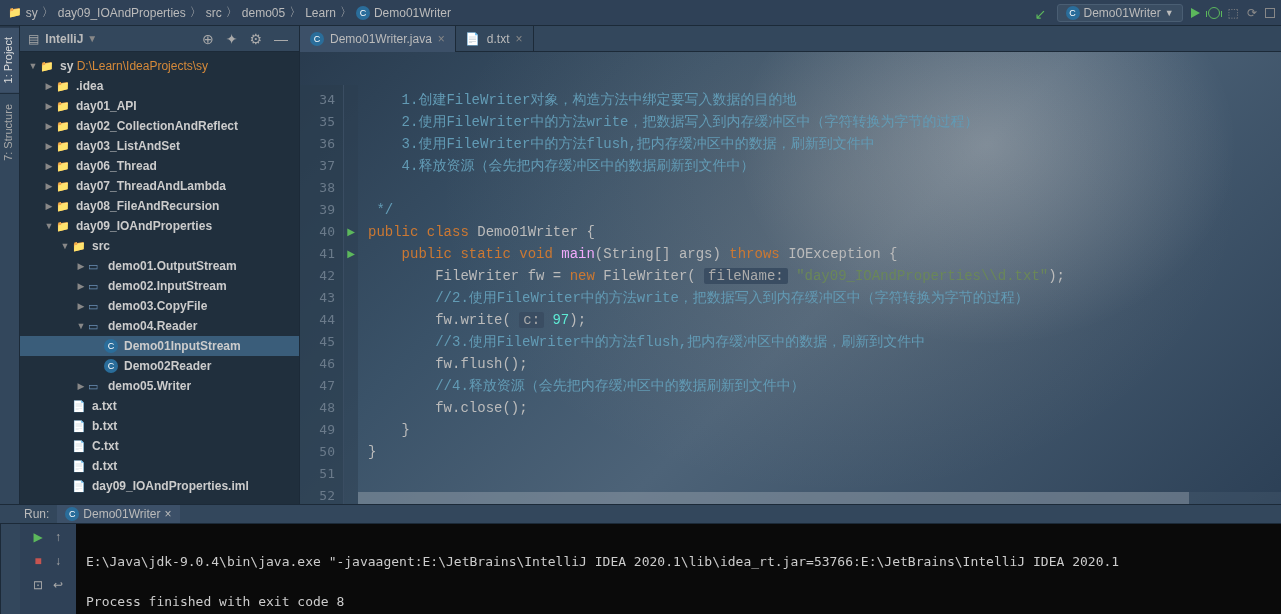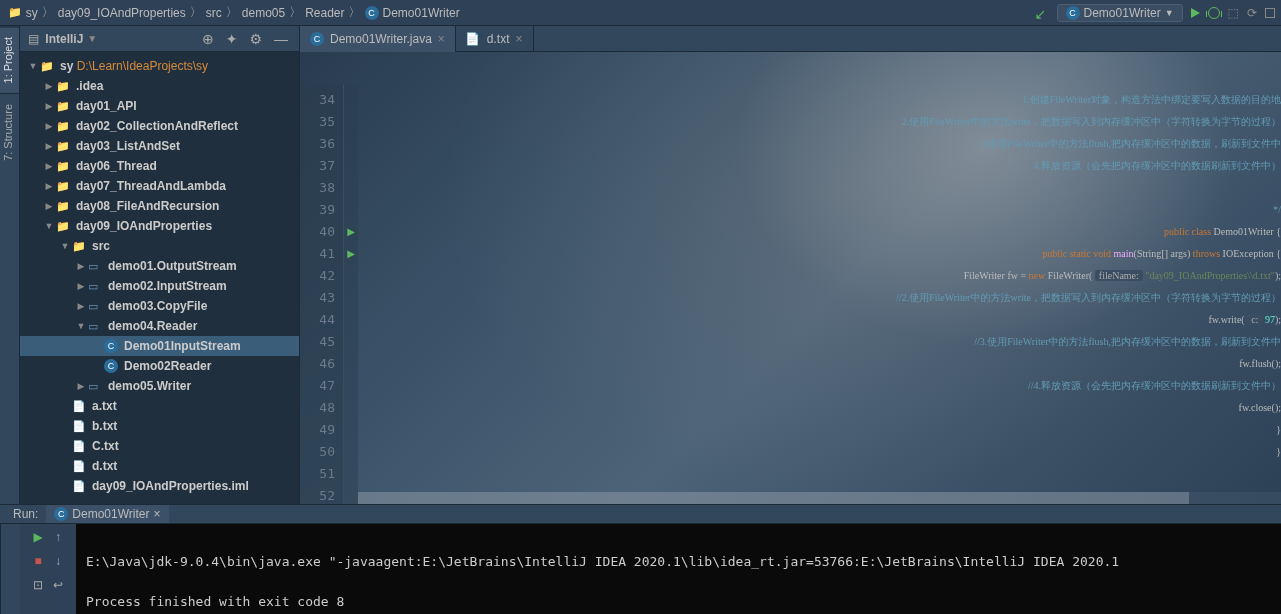--- a/index.html
+++ b/index.html
@@ -51,36 +51,36 @@
   radial-gradient(ellipse 400px 300px at 55% 35%, rgba(200,180,160,0.15), transparent),
   radial-gradient(ellipse 250px 200px at 70% 25%, rgba(255,250,245,0.25), transparent),
   linear-gradient(135deg, #283a4d 0%, #3a5268 30%, #4d6378 55%, #2c4056 100%); z-index:0; }
 .tabs-row { height:26px; background:#33475c; display:flex; align-items:center; border-bottom:1px solid #1c2a38; z-index:1; position:relative;}
 .ed-tab { height:26px; display:flex; align-items:center; padding:0 10px; gap:6px; border-right:1px solid #1c2a38; cursor:pointer; font-size:12px;}
 .ed-tab.active { background:#3c5068; }
 .ed-tab .close { color:#888; font-size:12px; }
 .code-wrap { flex:1; display:flex; overflow:hidden; z-index:1; position:relative;margin-top:33px;}
 .gutter { width:44px; background:rgba(43,61,79,0.7); text-align:right; padding:4px 8px 4px 4px; font-family:Consolas,monospace; font-size:13px; color:#6a7a8a; line-height:22px; border-right:1px solid #3a4d62;}
 .gut-marks { width:14px; background:rgba(43,61,79,0.5); padding:4px 0; line-height:22px; text-align:center; font-size:10px;}
-.code { flex:1; overflow:auto; font-family:Liberation Serif, serif; font-size:10px; line-height:22px; padding:4px 0 4px 10px;text-align:right; }
+.code { flex:1; overflow:auto; font-family:Liberation Mono, monospace; font-size:14px; line-height:22px; padding:4px 0 4px 10px; }
 .code-line { white-space:pre; }
 .kw { color:#cc7832; }
 .fn { color:#f0abfc; }
 .str { color:#6a8759; }
 .cmt { color:#629bb5; }
 .num { color:#5eead4; }
 .ty { color:#bbb; }
 .hint { background:#3a4d62; color:#aaa; padding:0 4px; border-radius:2px; }
 .paren { color:#bbb; }
 .scrollbar-h { height:12px; background:rgba(80,100,120,0.3); position:absolute; bottom:0; left:58px; right:0; z-index:2;}
 .scrollbar-h .thumb { height:100%; background:rgba(160,170,180,0.4); width:90%; }
 
 
 .run-panel { height:110px; background:#2b3d4f; border-top:1px solid #1c2a38; display:flex; flex-direction:column; }
-.run-header { height:24px; background:#33475c; display:flex; align-items:center; padding:0 13px; gap:8px; border-bottom:1px solid #1c2a38;}
+.run-header { height:24px; background:#33475c; display:flex; align-items:center; padding:0 24px; gap:8px; border-bottom:1px solid #1c2a38;}
 .run-tab { background:#3c5068; padding:2px 8px; display:flex; align-items:center; gap:4px;}
 .run-body { flex:1; display:flex; }
 .run-tools { width:56px; background:#2f4157; display:flex; flex-direction:column; padding:6px 4px; gap:8px; align-items:center;}
 .run-tools .col1, .run-tools .col2 { display:flex; flex-direction:column; gap:10px; align-items:center;}
 .run-tools-row { display:flex; gap:4px;}
 .tool-ic { width:16px; text-align:center; color:#aaa; cursor:pointer;}
 .run-out { flex:1; background:#0a0a0a; color:#ccc; font-family:Consolas,monospace; font-size:13px; padding:8px 10px; line-height:20px; overflow:hidden; white-space:pre; position:relative;}
 .run-side-tab { width:20px; background:#33475c; writing-mode:vertical-rl; transform:rotate(180deg); padding:8px 2px; font-size:11px; color:#aaa; border-right:1px solid #1c2a38;}
 </style>
 </head>
@@ -101,21 +101,21 @@
         <span class="sep">〉</span>
         <span class="crumb">
           <span>src</span>
         </span>
         <span class="sep">〉</span>
         <span class="crumb">
           <span>demo05</span>
         </span>
         <span class="sep">〉</span>
         <span class="crumb">
-          <span>Reader</span>
+          <span>Learn</span>
         </span>
         <span class="sep">〉</span>
         <span class="crumb">
           <span class="class-ic">C</span>
           <span>Demo01Writer</span>
         </span>
       </div>
     <div class="nav-right">
       <span class="ic down-green">↙</span>
       <div class="run-select">

